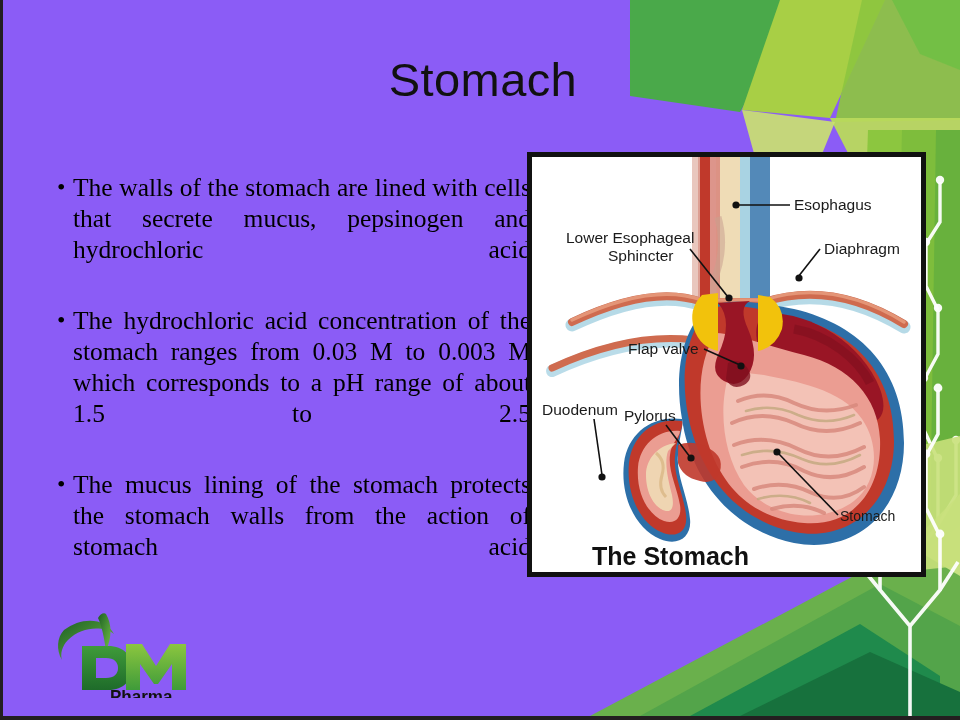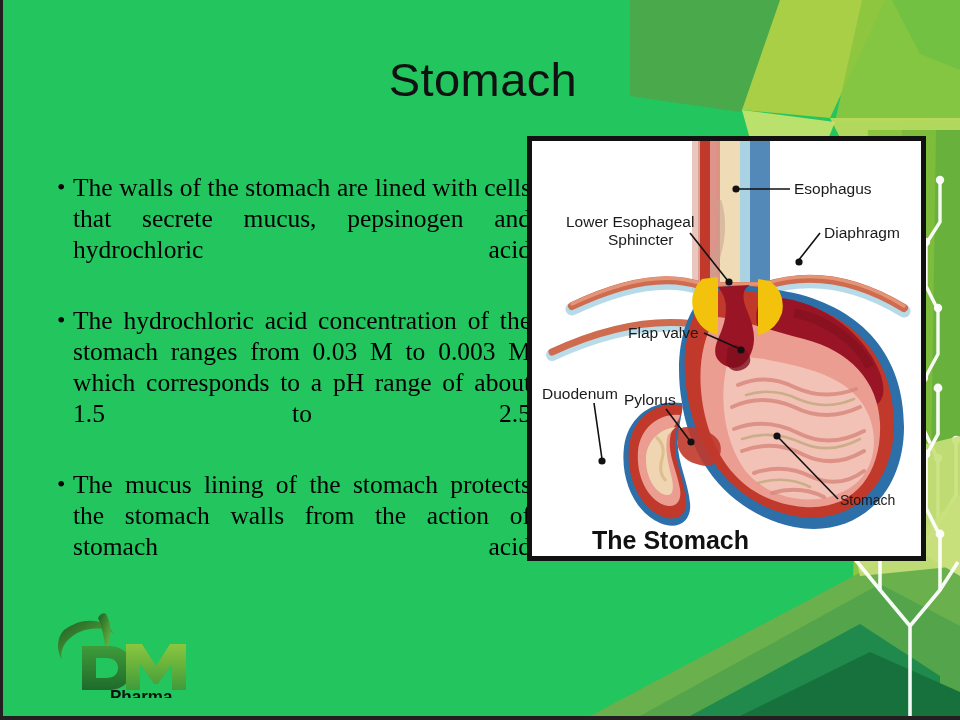--- a/index.html
+++ b/index.html
@@ -2,21 +2,21 @@
 <html><head>
 <meta charset="utf-8">
 <style>
   * { margin:0; padding:0; box-sizing:border-box; }
   html,body { width:960px; height:720px; overflow:hidden; background:#fff; }
   body { font-family:"Liberation Sans", sans-serif; }
 
   #slide {
     position:relative;
     width:960px; height:720px;
-    background:#22c55e;
+    background:#8b5cf6;
     overflow:hidden;
     border-left:3px solid #231f20;
     border-bottom:4px solid #231f20;
   }
 
   
   .deco { position:absolute; pointer-events:none; }
   #deco-top-right { top:0; right:0; width:330px; height:230px; }
   #deco-bottom-right { bottom:0; right:0; width:520px; height:340px; }
   #deco-right-edge { top:130px; right:0; width:110px; height:540px; }
@@ -61,21 +61,21 @@
     line-height:31px;
     text-align:justify;
     text-justify:inter-word;
     hyphens:none;
   }
   .bullet-text::after { content:""; display:inline-block; width:100%; }
 
   
   #figure {
     position:absolute;
-    left:524px; top:136px;
+    left:524px; top:152px;
     width:399px; height:425px;
     background:#ffffff;
     border:5px solid #111111;
     overflow:hidden;
   }
   #figure svg { display:block; width:100%; height:100%; }
 
   
   #logo {
     position:absolute;

